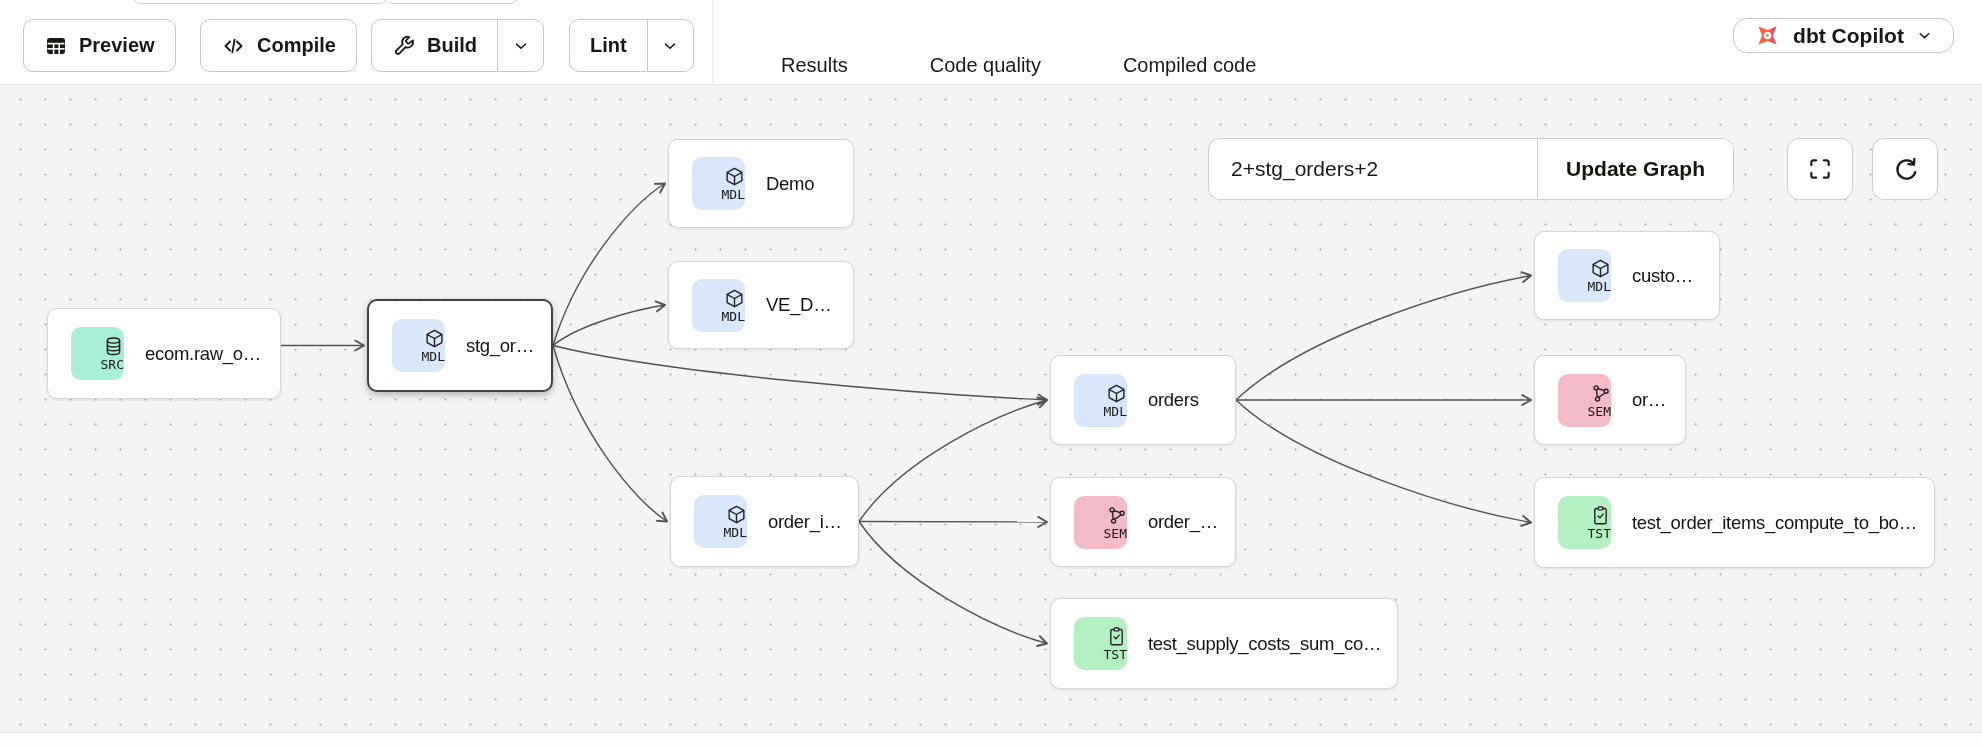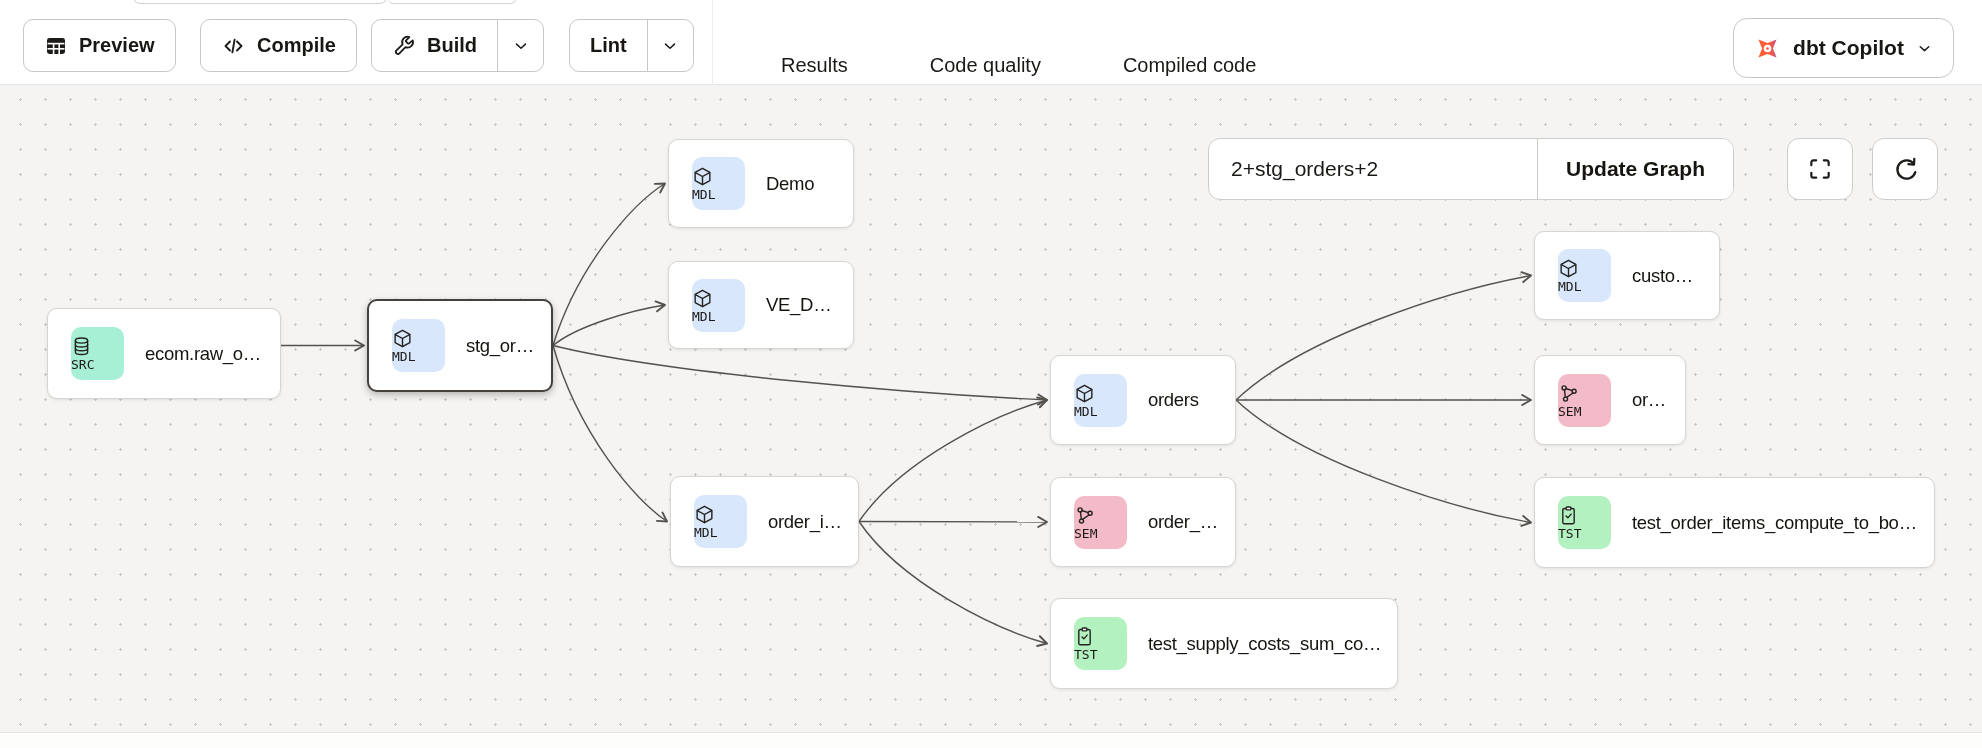--- a/index.html
+++ b/index.html
@@ -30,37 +30,37 @@
   #btn-build   { left:371px; padding:0; }
   #btn-lint    { left:569px; padding:0; }
 
   .tabs { position:absolute; left:751px; top:16px; height:98px; display:flex; gap:22px; }
   .tab { display:flex; align-items:center; justify-content:center; padding:0 30px;
     font-size:20px; color:#1b1916; cursor:pointer; position:relative; background:none; border:none;
     font-family:inherit; }
   .tab.active::after { content:""; position:absolute; left:0; right:0; bottom:0;
     height:4px; background:#8d8881; }
 
-  #btn-copilot { position:absolute; left:1733px; top:18px; width:221px; height:60px;
+  #btn-copilot { position:absolute; left:1733px; top:18px; width:221px; height:35px;
     display:flex; align-items:center; justify-content:center; gap:12px;
     background:#fff; border:1px solid #c9c7c3; border-radius:14px; cursor:pointer;
     font-family:inherit; font-size:21px; font-weight:600; color:#191714; }
 
   
   #canvas { position:absolute; left:0; top:85px; width:1982px; height:647px;
     background-color:#f5f4f2;
     background-image:radial-gradient(#c9c7c4 1.15px, transparent 1.15px);
     background-size:25px 25px; background-position:8px 2px; }
   #edges { position:absolute; left:0; top:0; z-index:1; }
   .node { position:absolute; display:flex; align-items:center; gap:21px; padding-left:23px;
     background:#fff; border:1px solid #d7d5d2; border-radius:10px; z-index:2;
     box-shadow:0 1px 3px rgba(40,38,35,.10); cursor:pointer; overflow:hidden; }
   .node.selected { border:2px solid #45413c; box-shadow:0 3px 7px rgba(40,38,35,.30); }
   .badge { width:53px; height:53px; border-radius:10px; flex:none;
-    display:flex; flex-direction:column; align-items:flex-start; justify-content:center; gap:1px; }
+    display:flex; flex-direction:column; align-items:flex-end; justify-content:center; gap:1px; }
   .badge .btxt { font-family:"DejaVu Sans Mono", monospace; font-size:13px; color:#1c1a17; line-height:1; }
   .badge svg { display:block; }
   .nlabel { font-size:18.5px; letter-spacing:-0.3px; color:#16140f; white-space:nowrap;
     overflow:hidden; text-overflow:ellipsis; padding-right:14px; }
 
   
   .selector { position:absolute; left:1208px; top:53px; width:526px; height:62px; z-index:3;
     display:flex; background:#fff; border:1px solid #cfcdca; border-radius:12px; overflow:hidden; }
   .selector input { width:340px; height:100%; border:none; outline:none; padding:0 22px;
     font-family:inherit; font-size:21px; color:#1b1916; background:transparent; }

